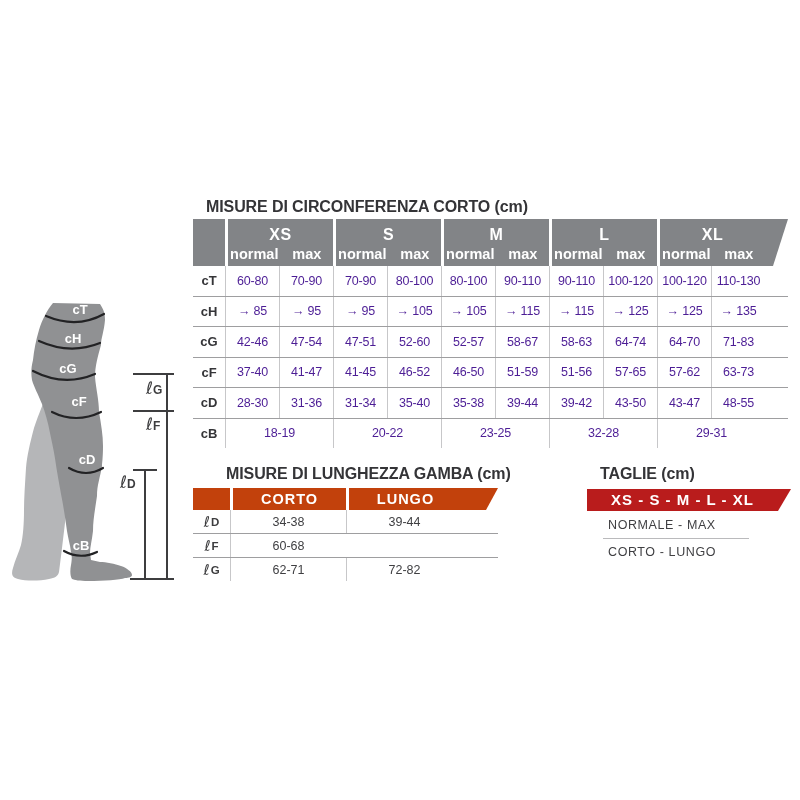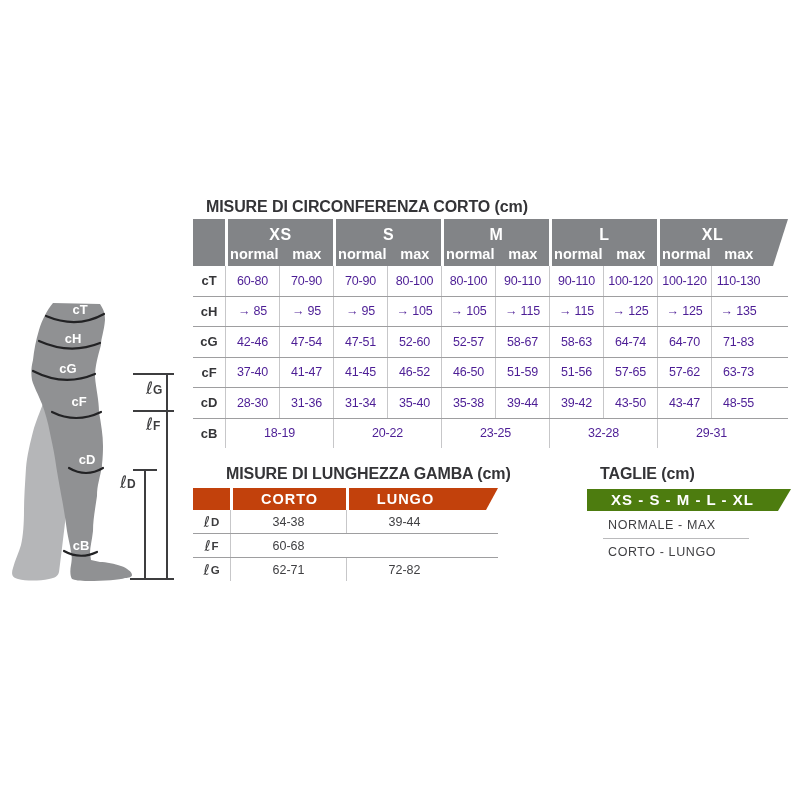--- a/index.html
+++ b/index.html
@@ -47,21 +47,21 @@
   .lrow{display:flex;height:23px;border-bottom:1px solid #9e9ea0;}
   .lrow.last{border-bottom:none;}
   .llabel{width:37px;display:flex;align-items:center;justify-content:center;color:#3d3d3f;}
   .lsym{font-family:"DejaVu Sans",sans-serif;font-size:15px;font-style:normal;}
   .lletter{font-size:11.5px;font-weight:700;margin-left:1px;}
   .lcell{width:116px;box-sizing:border-box;border-left:1px solid #c7c7c9;
     display:flex;align-items:center;justify-content:center;font-size:12.5px;color:#3f3f42;}
   
   #taglie{position:absolute;left:587px;top:489px;width:204px;}
   .bar3{
-    height:22px;background:#4d7c0f;color:#fff;font-weight:700;font-size:15px;
+    height:22px;background:#b91c1c;color:#fff;font-weight:700;font-size:15px;
     text-align:center;line-height:22px;letter-spacing:1px;
     clip-path:polygon(0 0,100% 0,calc(100% - 13px) 100%,0 100%);
     padding-right:13px;box-sizing:border-box;white-space:nowrap;
   }
   .tgline{margin:7px 0 0 21px;font-size:12.5px;color:#3f3f42;letter-spacing:.6px;white-space:nowrap;}
   .tgline.second{margin-top:6px;}
   .tgdivider{margin:6px 0 0 16px;width:146px;height:1px;background:#bababc;}
   
   #leg-figure{position:absolute;left:8px;top:288px;}
   .band-label{font-size:13px;font-weight:700;fill:#ffffff;

